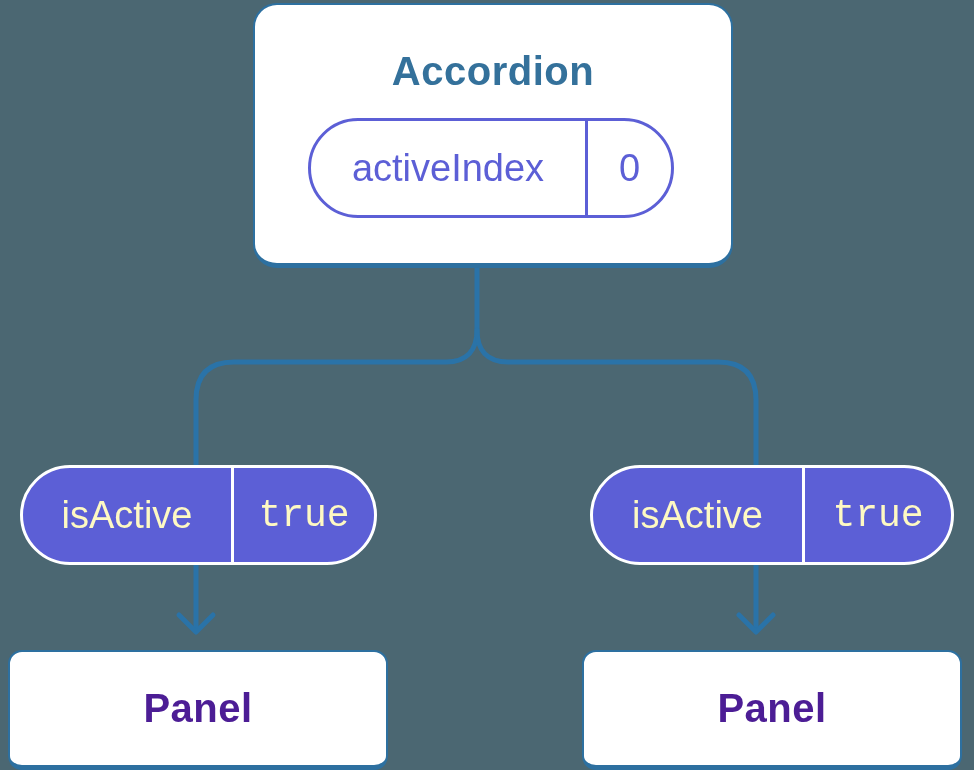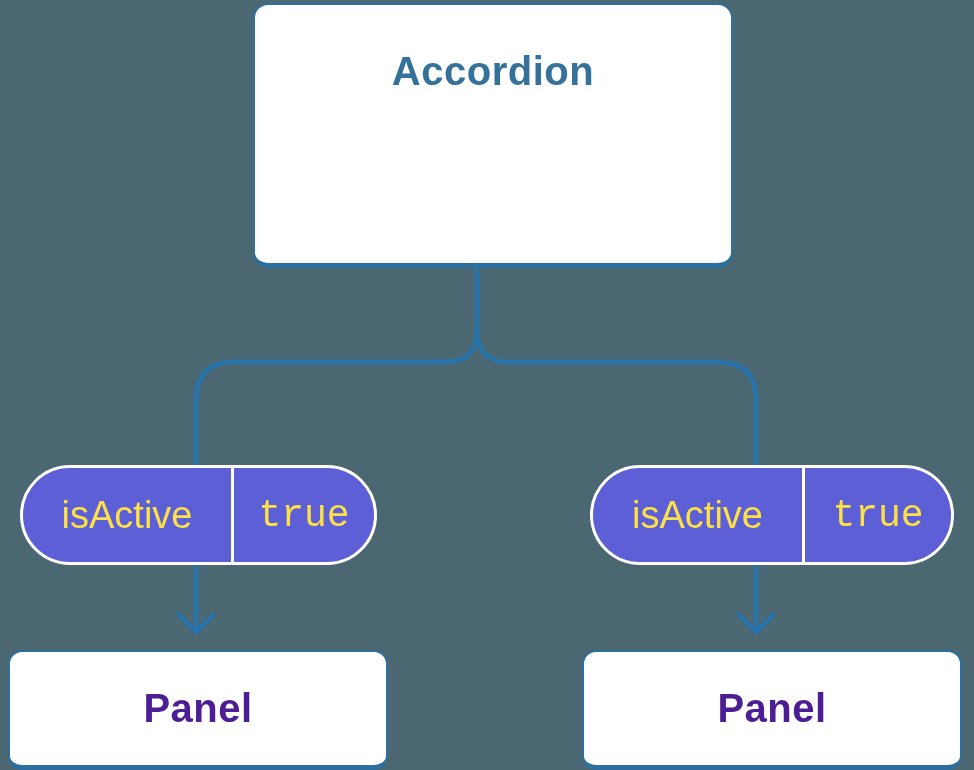--- a/index.html
+++ b/index.html
@@ -22,21 +22,21 @@
     height: 770px;
   }
 
   
   .card {
     position: absolute;
     box-sizing: border-box;
     background: #ffffff;
     border: 2px solid #2d70a0;
     border-bottom-width: 5px;
-    border-radius: 15px;
+    border-radius: 24px;
   }
   .root-card {
     left: 253px;
     top: 3px;
     width: 480px;
     height: 265px;
   }
   .card-title {
     position: absolute;
     left: 0;
@@ -100,21 +100,21 @@
   .prop-pill {
     position: absolute;
     top: 465px;
     height: 100px;
     box-sizing: border-box;
     background: #5c5fd6;
     border: 3px solid #ffffff;
     border-radius: 52px;
     display: flex;
     align-items: stretch;
-    color: #fde047;
+    color: #fef9c3;
     font-size: 38px;
   }
   .prop-left  { left: 20px;  width: 357px; }
   .prop-right { left: 590px; width: 364px; }
   .prop-pill .pill-key {
     flex: none;
     display: flex;
     align-items: center;
     justify-content: center;
     border-right: 3px solid #ffffff;
@@ -138,20 +138,24 @@
     <g fill="none" stroke="#2a73a8" stroke-width="5" stroke-linecap="round" stroke-linejoin="round">
       <path d="M477 266 L477 330 C477 350 467 362 446 362 L234 362 Q196 362 196 400 L196 627"></path>
       <path d="M477 330 C477 350 487 362 508 362 L718 362 Q756 362 756 400 L756 627"></path>
       <path d="M179 615 L196 632 L213 615"></path>
       <path d="M739 615 L756 632 L773 615"></path>
     </g>
   </svg>
 
   <div class="card root-card">
     <div class="card-title">Accordion</div>
+    <div class="state-pill">
+      <span class="pill-key">activeIndex</span>
+      <span class="pill-val">0</span>
+    </div>
   </div>
 
   <div class="prop-pill prop-left">
     <span class="pill-key">isActive</span>
     <span class="pill-val">true</span>
   </div>
   <div class="prop-pill prop-right">
     <span class="pill-key">isActive</span>
     <span class="pill-val">true</span>
   </div>

